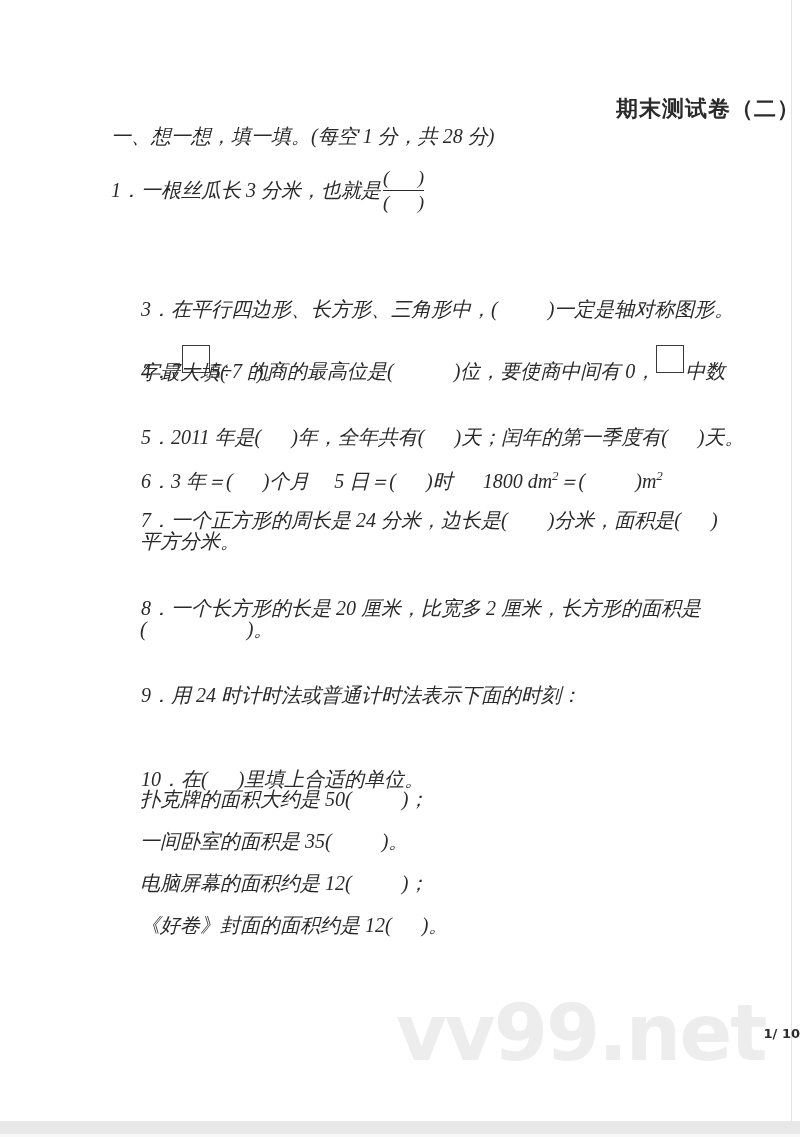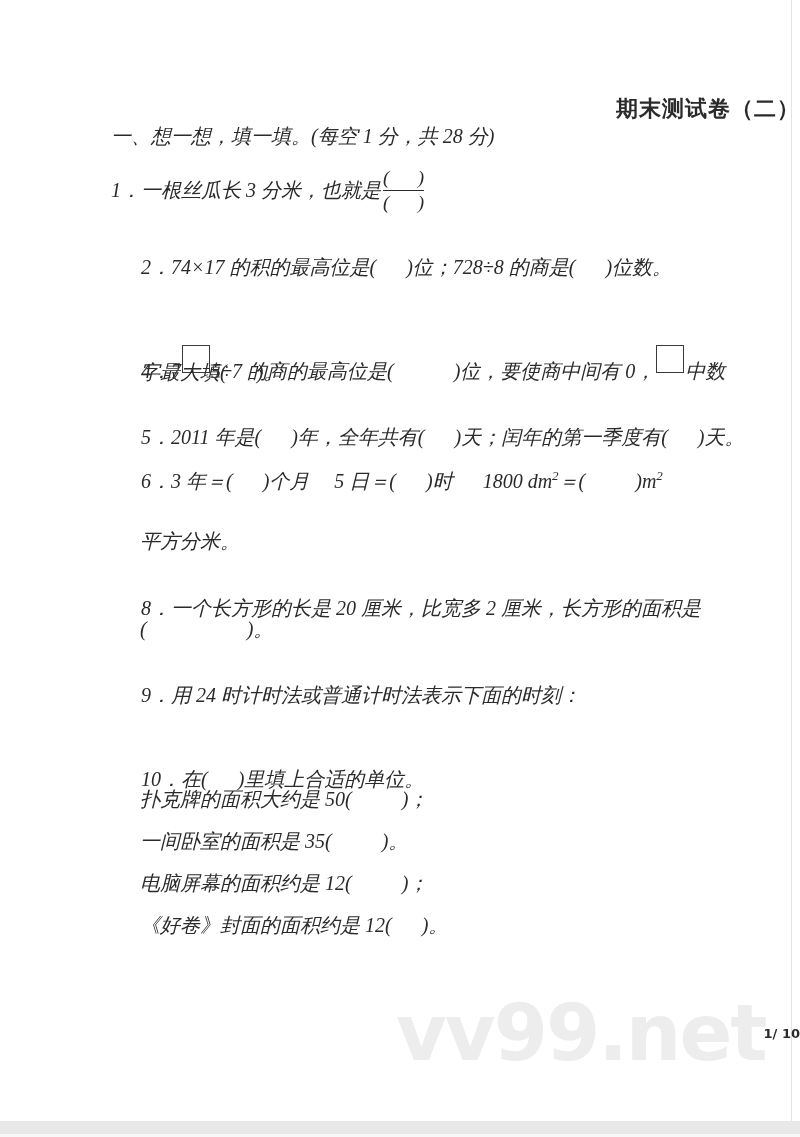--- a/index.html
+++ b/index.html
@@ -88,39 +88,42 @@
   <div class="content">
 
     <div class="title">期末测试卷（二）</div>
 
     <div class="l sec" style="top:125px">一、想一想，填一填。(每空 1 分，共 28 分)</div>
 
     <div class="l qrow" style="top:166px">
       <span>1．</span><span>一根丝瓜长 3 分米，也就是</span><span class="fraction"><span class="num">(      )</span><span class="den">(      )</span></span>
     </div>
 
-    <div class="l" style="top:233px">
-      <span>2．</span><span>74×17 的积的最高位是(      )位；728÷8 的商是(      )位数。</span>
+
+    <div class="l" style="top:275px">
+      <span>3．</span><span>在平行四边形、长方形、三角形中，(          )一定是轴对称图形。</span>
     </div>
-
 
     <div class="l" style="top:329px">
       <span>4．</span><span>7</span><span class="blank-box"></span><span>5÷7 的商的最高位是(            )位，要使商中间有 0，</span><span class="blank-box"></span><span>中数</span>
     </div>
 
     <div class="l l2" style="top:361px">字最大填(      )。</div>
 
     <div class="l" style="top:403px">
       <span>5．</span><span>2011 年是(      )年，全年共有(      )天；闰年的第一季度有(      )天。</span>
     </div>
 
     <div class="l" style="top:447px">
       <span>6．</span><span>3 年＝(      )个月     5 日＝(      )时      1800 dm</span><sup>2</sup><span>＝(          )m</span><sup>2</sup>
     </div>
 
+    <div class="l" style="top:486px">
+      <span>7．</span><span>一个正方形的周长是 24 分米，边长是(        )分米，面积是(      )</span>
+    </div>
     <div class="l l2" style="top:530px">平方分米。</div>
 
     <div class="l" style="top:574px">
       <span>8．</span><span>一个长方形的长是 20 厘米，比宽多 2 厘米，长方形的面积是</span>
     </div>
     <div class="l l2" style="top:618px">(                    )。</div>
 
     <div class="l" style="top:661px">
       <span>9．</span><span>用 24 时计时法或普通计时法表示下面的时刻：</span>
     </div>

